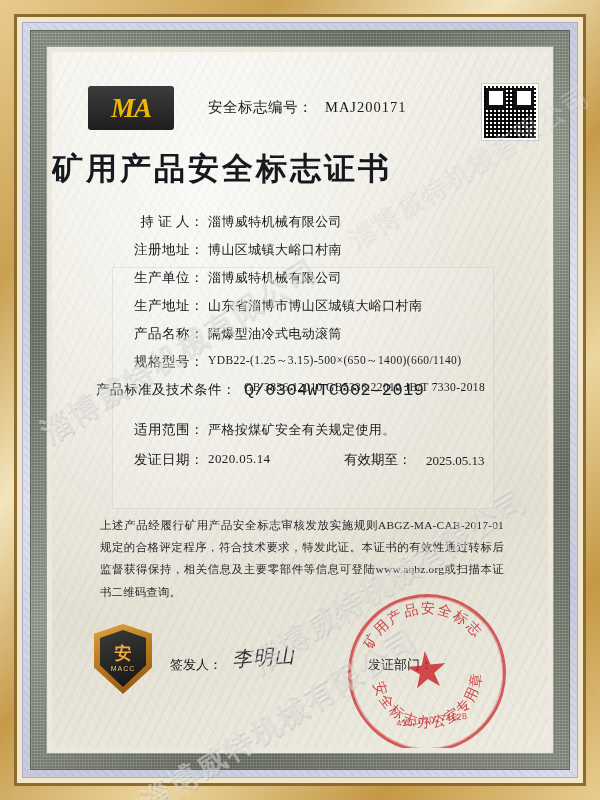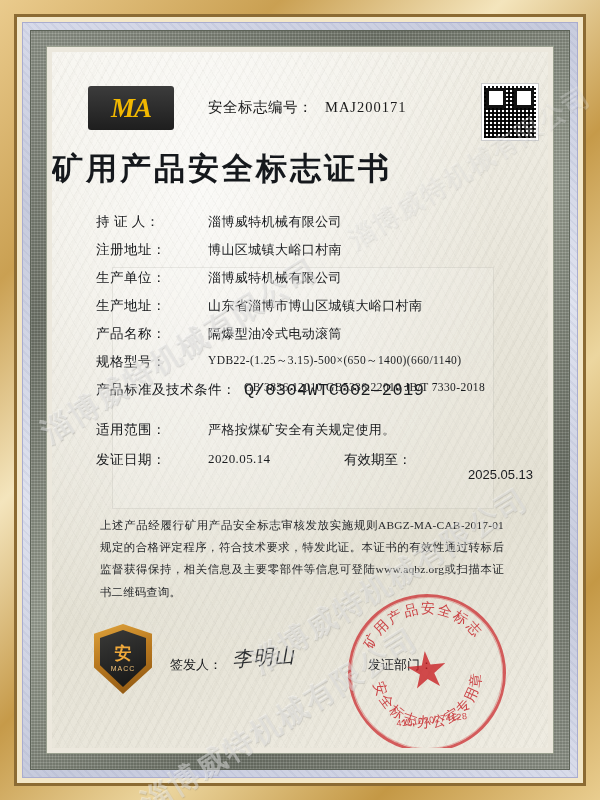--- a/index.html
+++ b/index.html
@@ -179,20 +179,21 @@
   
   .fields {
     position: absolute;
     left: 44px; top: 158px;
     width: 420px;
   }
   .row {
     position: relative;
     min-height: 26px;
     margin-bottom: 2px;
+    text-align: right;
   }
   .lbl {
     position: absolute;
     left: 0; top: 3px;
     width: 108px;
     font-family: "Liberation Serif", serif;
     font-size: 13.5px;
     color: #16181b;
     letter-spacing: 0.5px;
   }
@@ -217,25 +218,24 @@
   .row.std { min-height: 34px; }
   .valid-lbl {
     position: absolute;
     left: 248px; top: 3px;
     font-family: "Liberation Serif", serif;
     font-size: 13.5px;
     color: #16181b;
   }
   .valid-val {
     position: absolute;
-    left: 330px; top: 19px;
-    font-family: Liberation Sans, sans-serif;
+    left: 330px; top: 5px;
+    font-family: Liberation Serif, serif;
     font-size: 13px;
     color: #1a1c1f;
-    margin-left: 42px;
   }
 
   
   .statement {
     position: absolute;
     left: 48px; top: 462px;
     width: 404px;
     font-family: "Liberation Serif", serif;
     font-size: 11.4px;
     line-height: 1.95;

